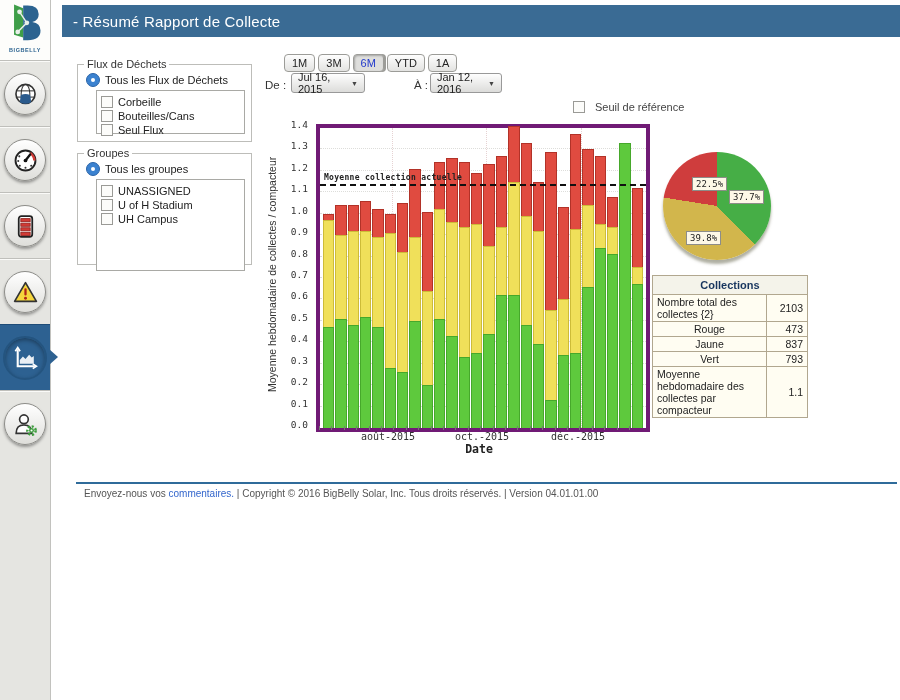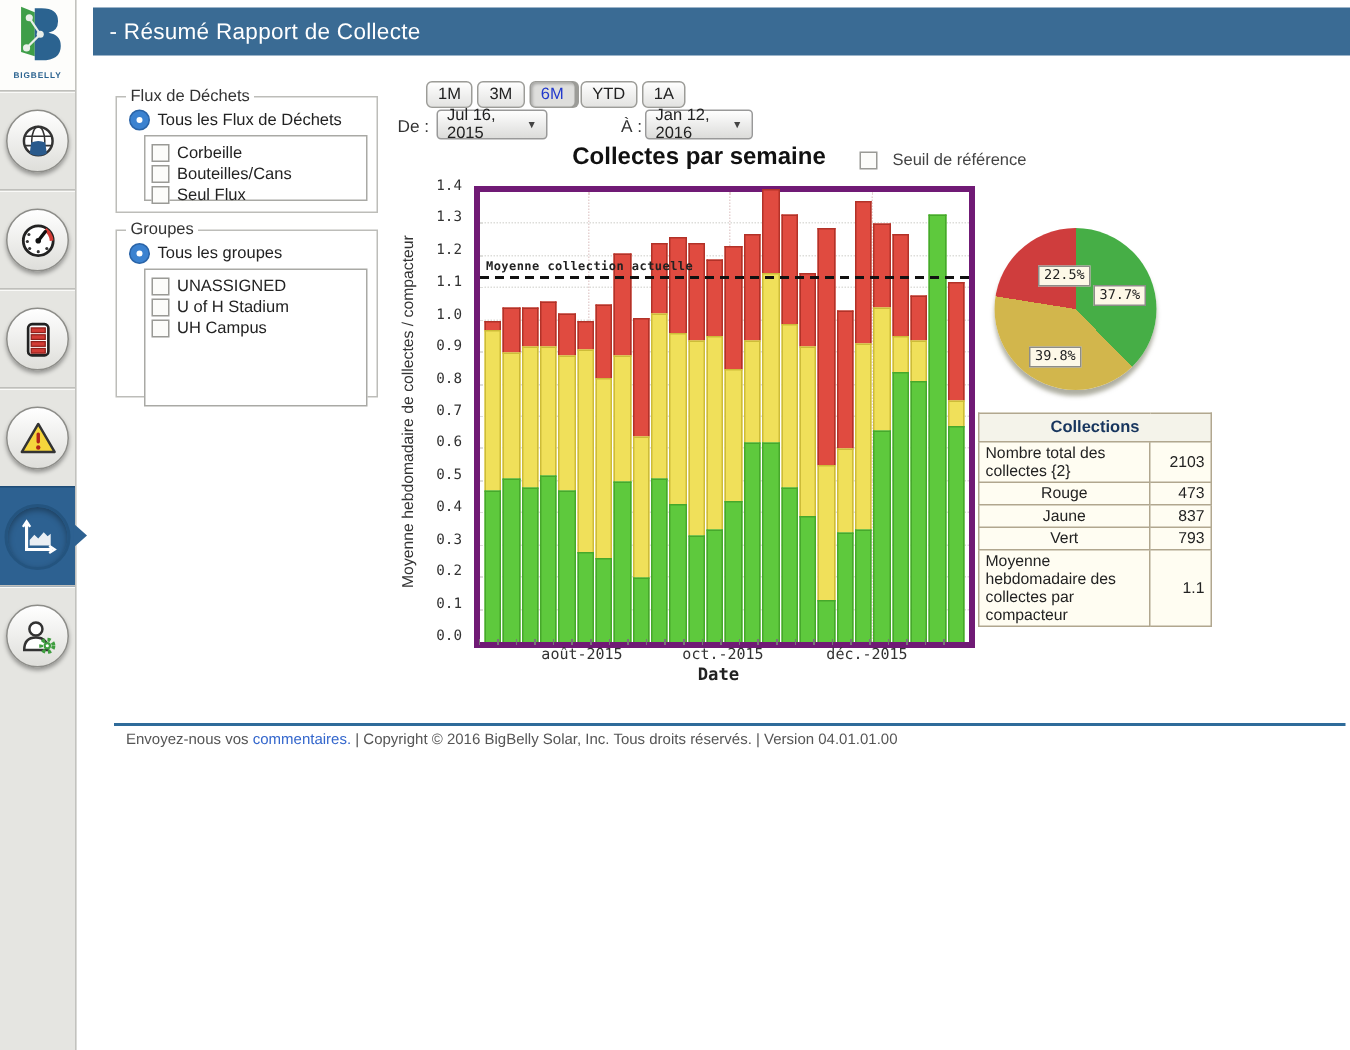--- a/index.html
+++ b/index.html
@@ -228,21 +228,20 @@
   <div class="dropdown" style="left:291px;width:74px">
     <span>Jul 16, 2015</span>
     <span class="caret">▼</span>
   </div>
   <span class="date-label" style="left:414px">À :</span>
   <div class="dropdown" style="left:430px;width:72px">
     <span>Jan 12, 2016</span>
     <span class="caret">▼</span>
   </div>
 
-  <div class="chart-title">Collectes par semaine</div>
   <div class="threshold-check">
     <span class="checkbox"></span>
     <span style="margin-left:5px">Seuil de référence</span>
   </div>
 
   <div class="ylabel">Moyenne hebdomadaire de collectes / compacteur</div>
   <div class="yticks" id="yticks">
       <span class="ytick" style="bottom: 0%;">0.0</span>
       <span class="ytick" style="bottom: 7.14286%;">0.1</span>
       <span class="ytick" style="bottom: 14.2857%;">0.2</span>

